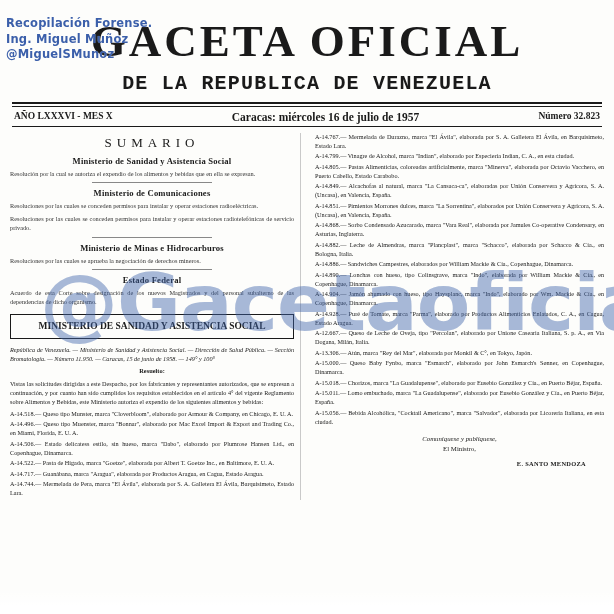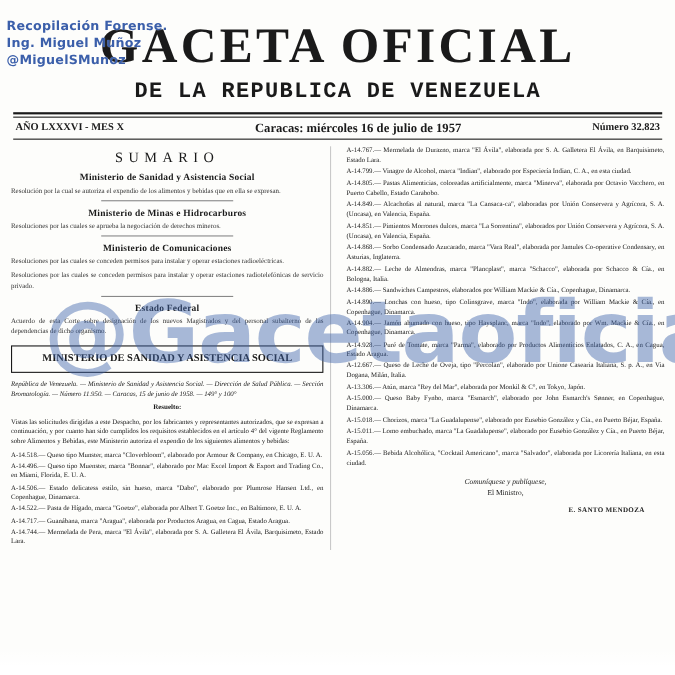--- a/index.html
+++ b/index.html
@@ -229,29 +229,29 @@
 
       <div class="sumario-head">SUMARIO</div>
 
       <div>
         <div class="min-head">Ministerio de Sanidad y Asistencia Social</div>
         <div class="sum-para">Resolución por la cual se autoriza el expendio de los alimentos y bebidas que en ella se expresan.</div>
         <hr class="sum-rule">
       </div>
 
       <div>
-        <div class="min-head">Ministerio de Minas e Hidrocarburos</div>
-        <div class="sum-para">Resoluciones por las cuales se aprueba la negociación de derechos mineros.</div>
-        <hr class="sum-rule">
-      </div>
-
-      <div>
         <div class="min-head">Ministerio de Comunicaciones</div>
         <div class="sum-para">Resoluciones por las cuales se conceden permisos para instalar y operar estaciones radioeléctricas.</div>
         <div class="sum-para">Resoluciones por las cuales se conceden permisos para instalar y operar estaciones radiotelefónicas de servicio privado.</div>
+        <hr class="sum-rule">
+      </div>
+
+      <div>
+        <div class="min-head">Ministerio de Minas e Hidrocarburos</div>
+        <div class="sum-para">Resoluciones por las cuales se aprueba la negociación de derechos mineros.</div>
         <hr class="sum-rule">
       </div>
 
       <div>
         <div class="min-head">Estado Federal</div>
         <div class="sum-para">Acuerdo de esta Corte sobre designación de los nuevos Magistrados y del personal subalterno de las dependencias de dicho organismo.</div>
       </div>
 
       <div class="section-box">MINISTERIO DE SANIDAD Y ASISTENCIA SOCIAL</div>
 

